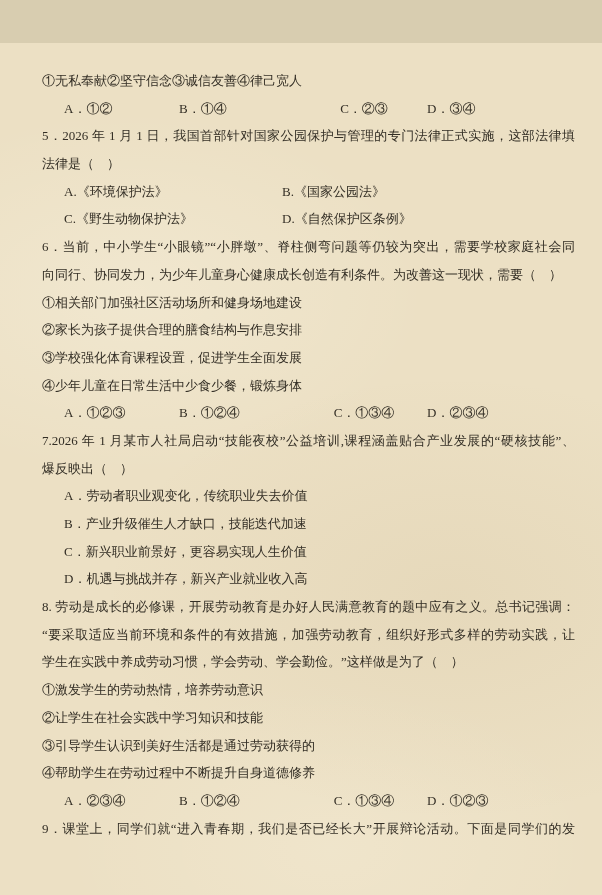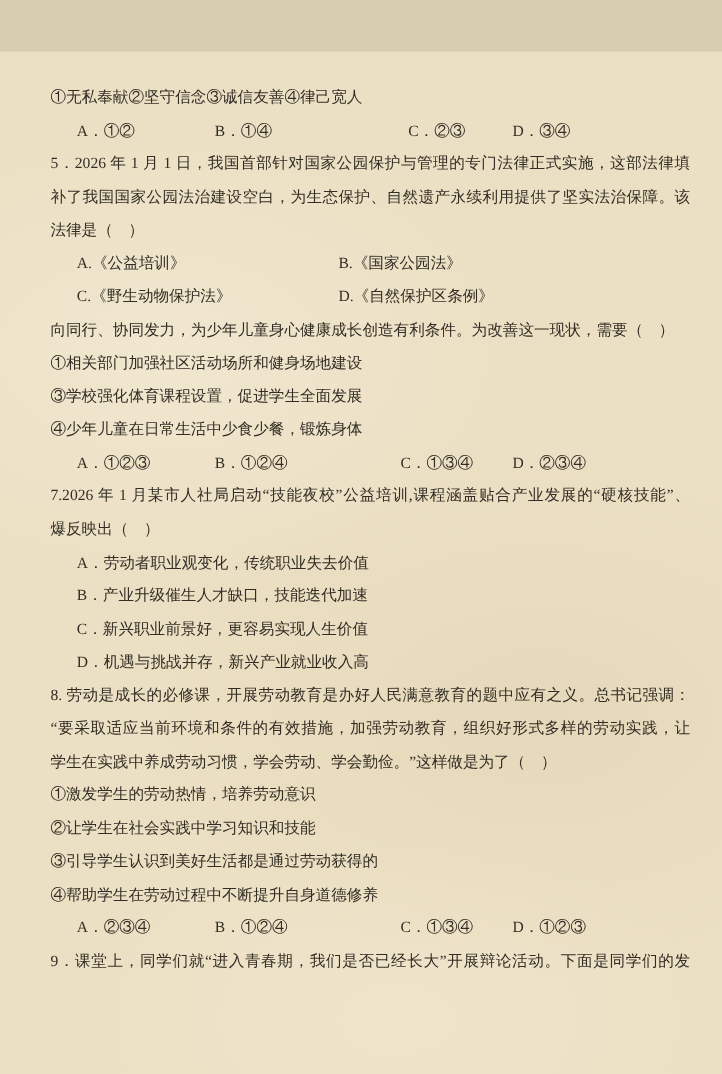--- a/index.html
+++ b/index.html
@@ -49,33 +49,34 @@
 
   <div class="line">①无私奉献②坚守信念③诚信友善④律己宽人</div>
   <div class="line row4">
     <span class="c1">A．①②</span>
     <span class="c2">B．①④</span>
     <span class="c3">C．②③</span>
     <span class="c4">D．③④</span>
   </div>
 
   <div class="line fill">5．2026 年 1 月 1 日，我国首部针对国家公园保护与管理的专门法律正式实施，这部法律填</div>
-  <div class="line fill">补了我国国家公园法治建设空白，为生态保护、自然遗产永续利用提供了坚实法治保障。该</div>
   <div class="line">法律是（　）</div>
   <div class="line grid2">
-    <span class="g1">A.《公益培训》</span>
+    <span class="g1">A.《环境保护法》</span>
     <span class="g2">B.《国家公园法》</span>
   </div>
   <div class="line grid2">
     <span class="g1">C.《野生动物保护法》</span>
     <span class="g2">D.《自然保护区条例》</span>
   </div>
 
+  <div class="line fill">6．当前，中小学生“小眼镜”“小胖墩”、脊柱侧弯问题等仍较为突出，需要学校家庭社会同</div>
   <div class="line">向同行、协同发力，为少年儿童身心健康成长创造有利条件。为改善这一现状，需要（　）</div>
   <div class="line">①相关部门加强社区活动场所和健身场地建设</div>
+  <div class="line">②家长为孩子提供合理的膳食结构与作息安排</div>
   <div class="line">③学校强化体育课程设置，促进学生全面发展</div>
   <div class="line">④少年儿童在日常生活中少食少餐，锻炼身体</div>
   <div class="line row4">
     <span class="c1">A．①②③</span>
     <span class="c2">B．①②④</span>
     <span class="c3">C．①③④</span>
     <span class="c4">D．②③④</span>
   </div>
 
   <div class="line fill">7.2026 年 1 月某市人社局启动“技能夜校”公益培训,课程涵盖贴合产业发展的“硬核技能”、</div>

